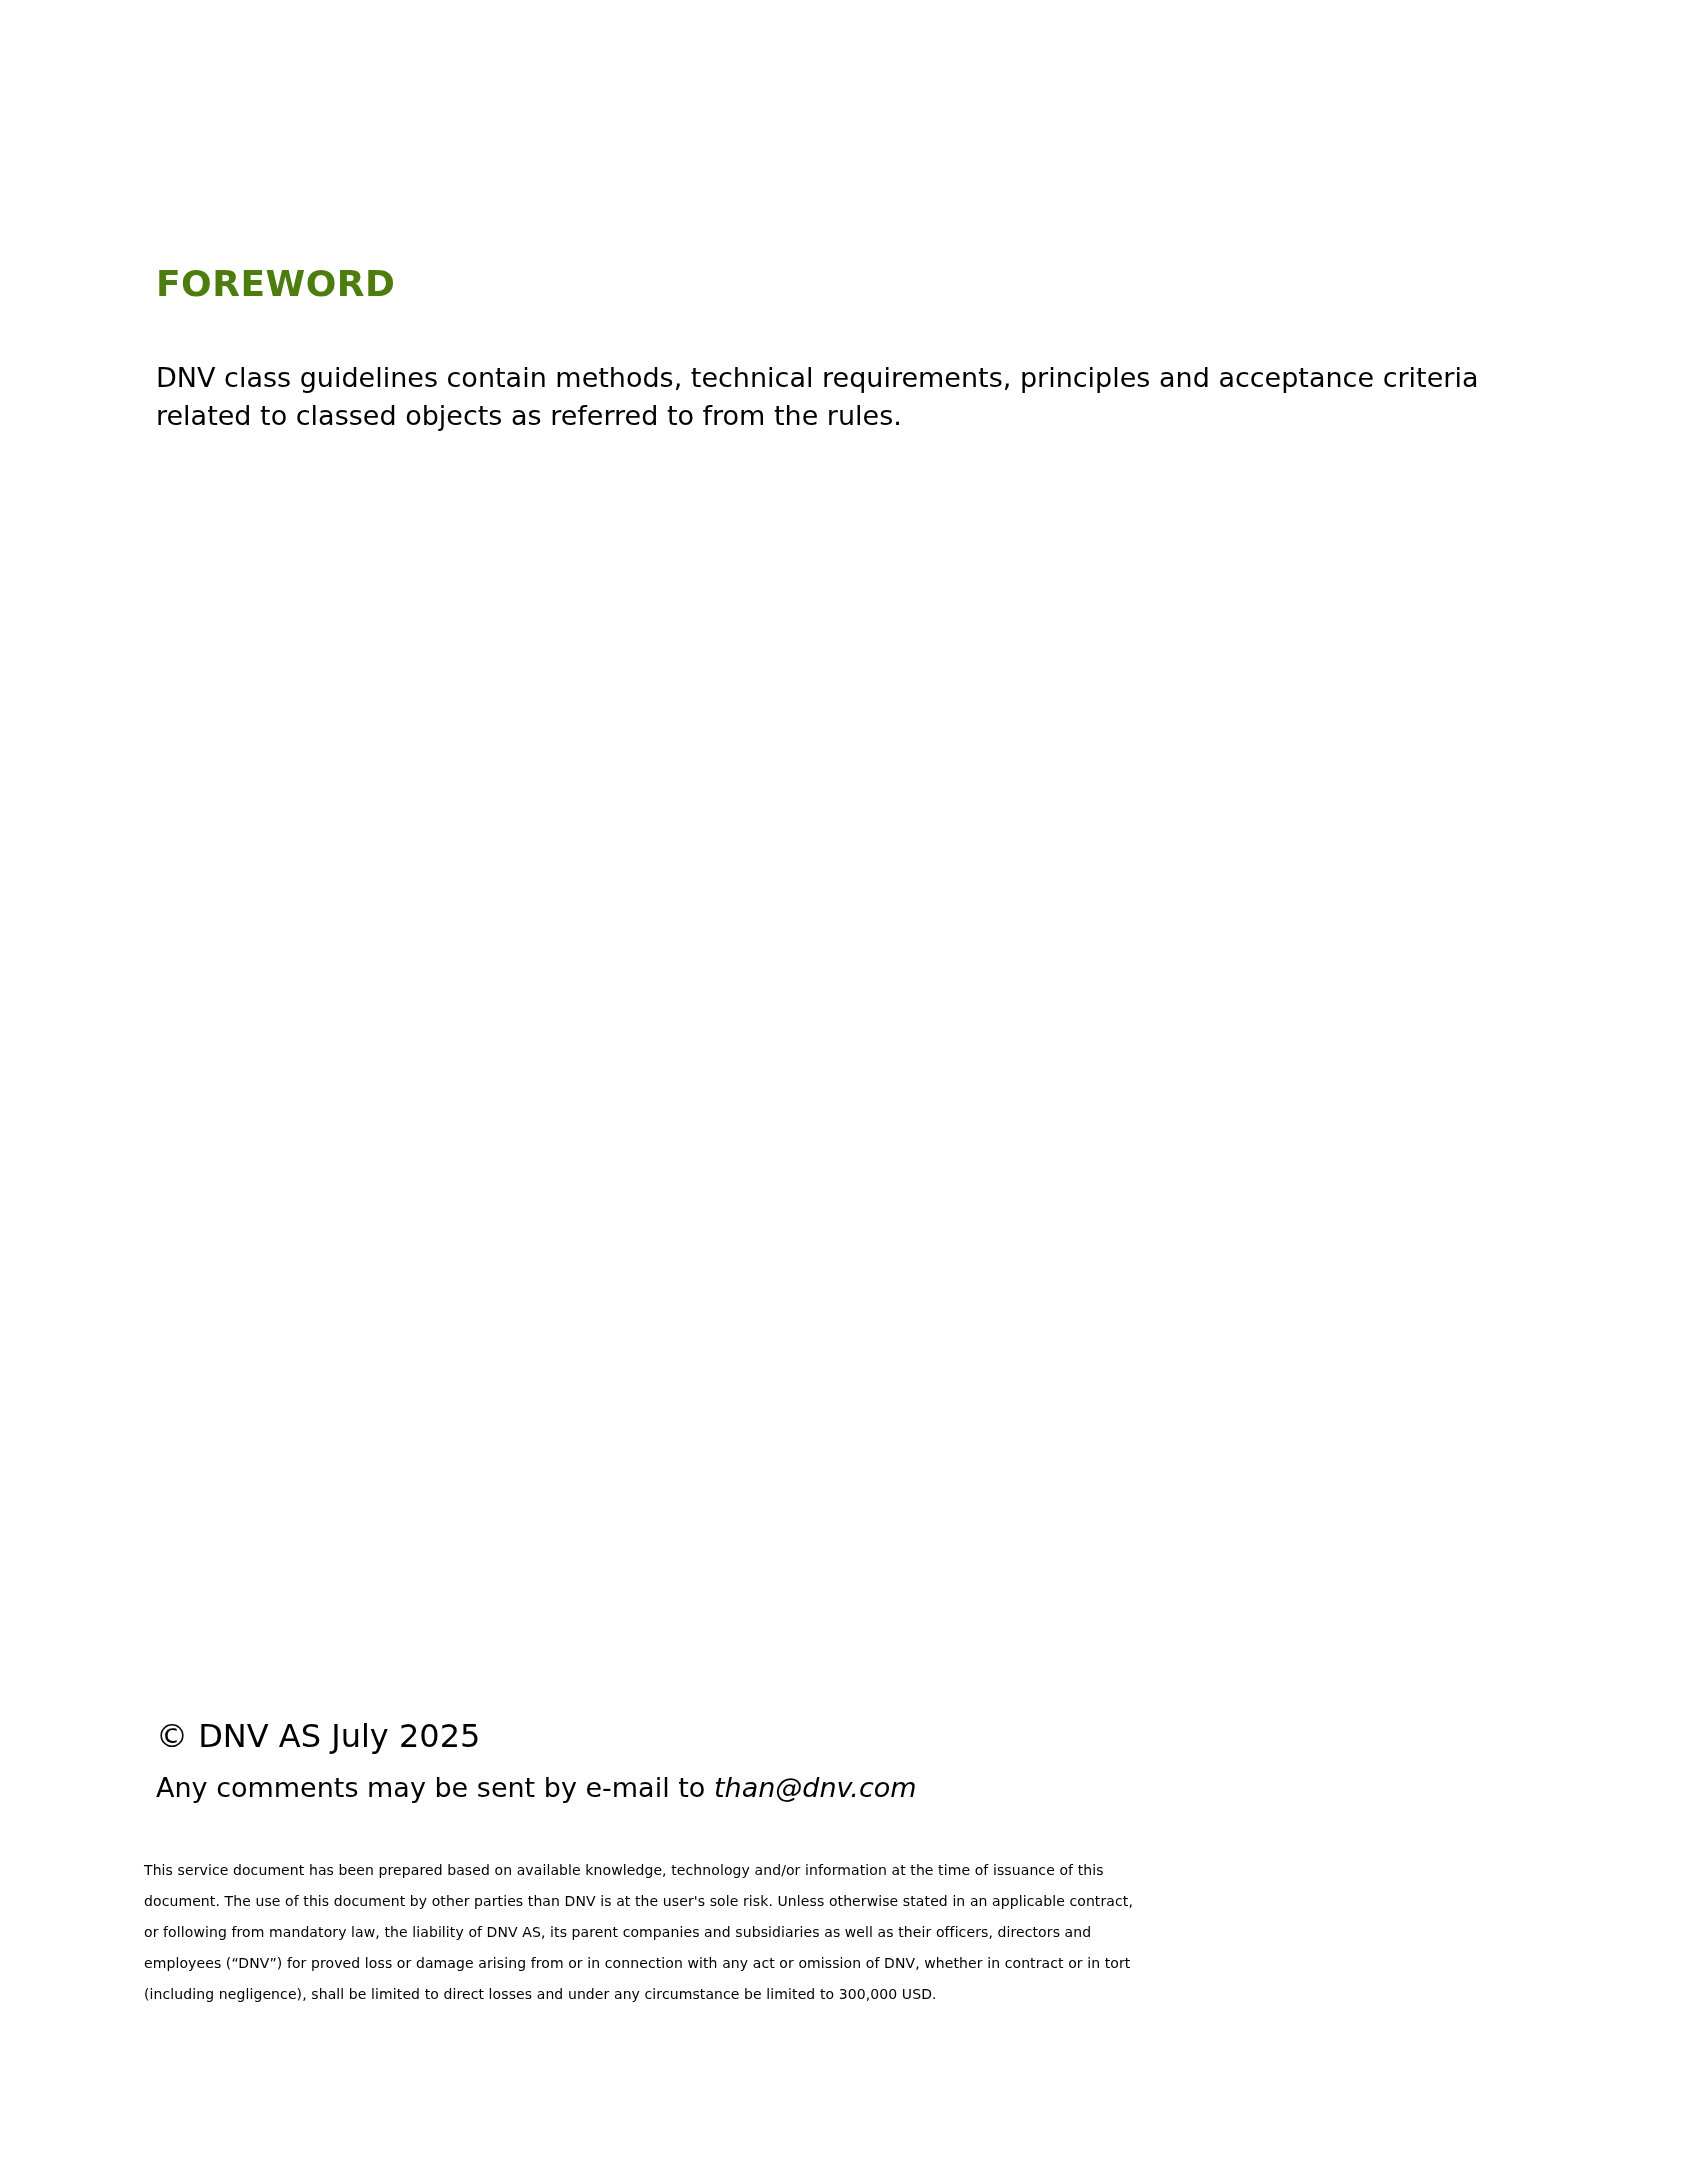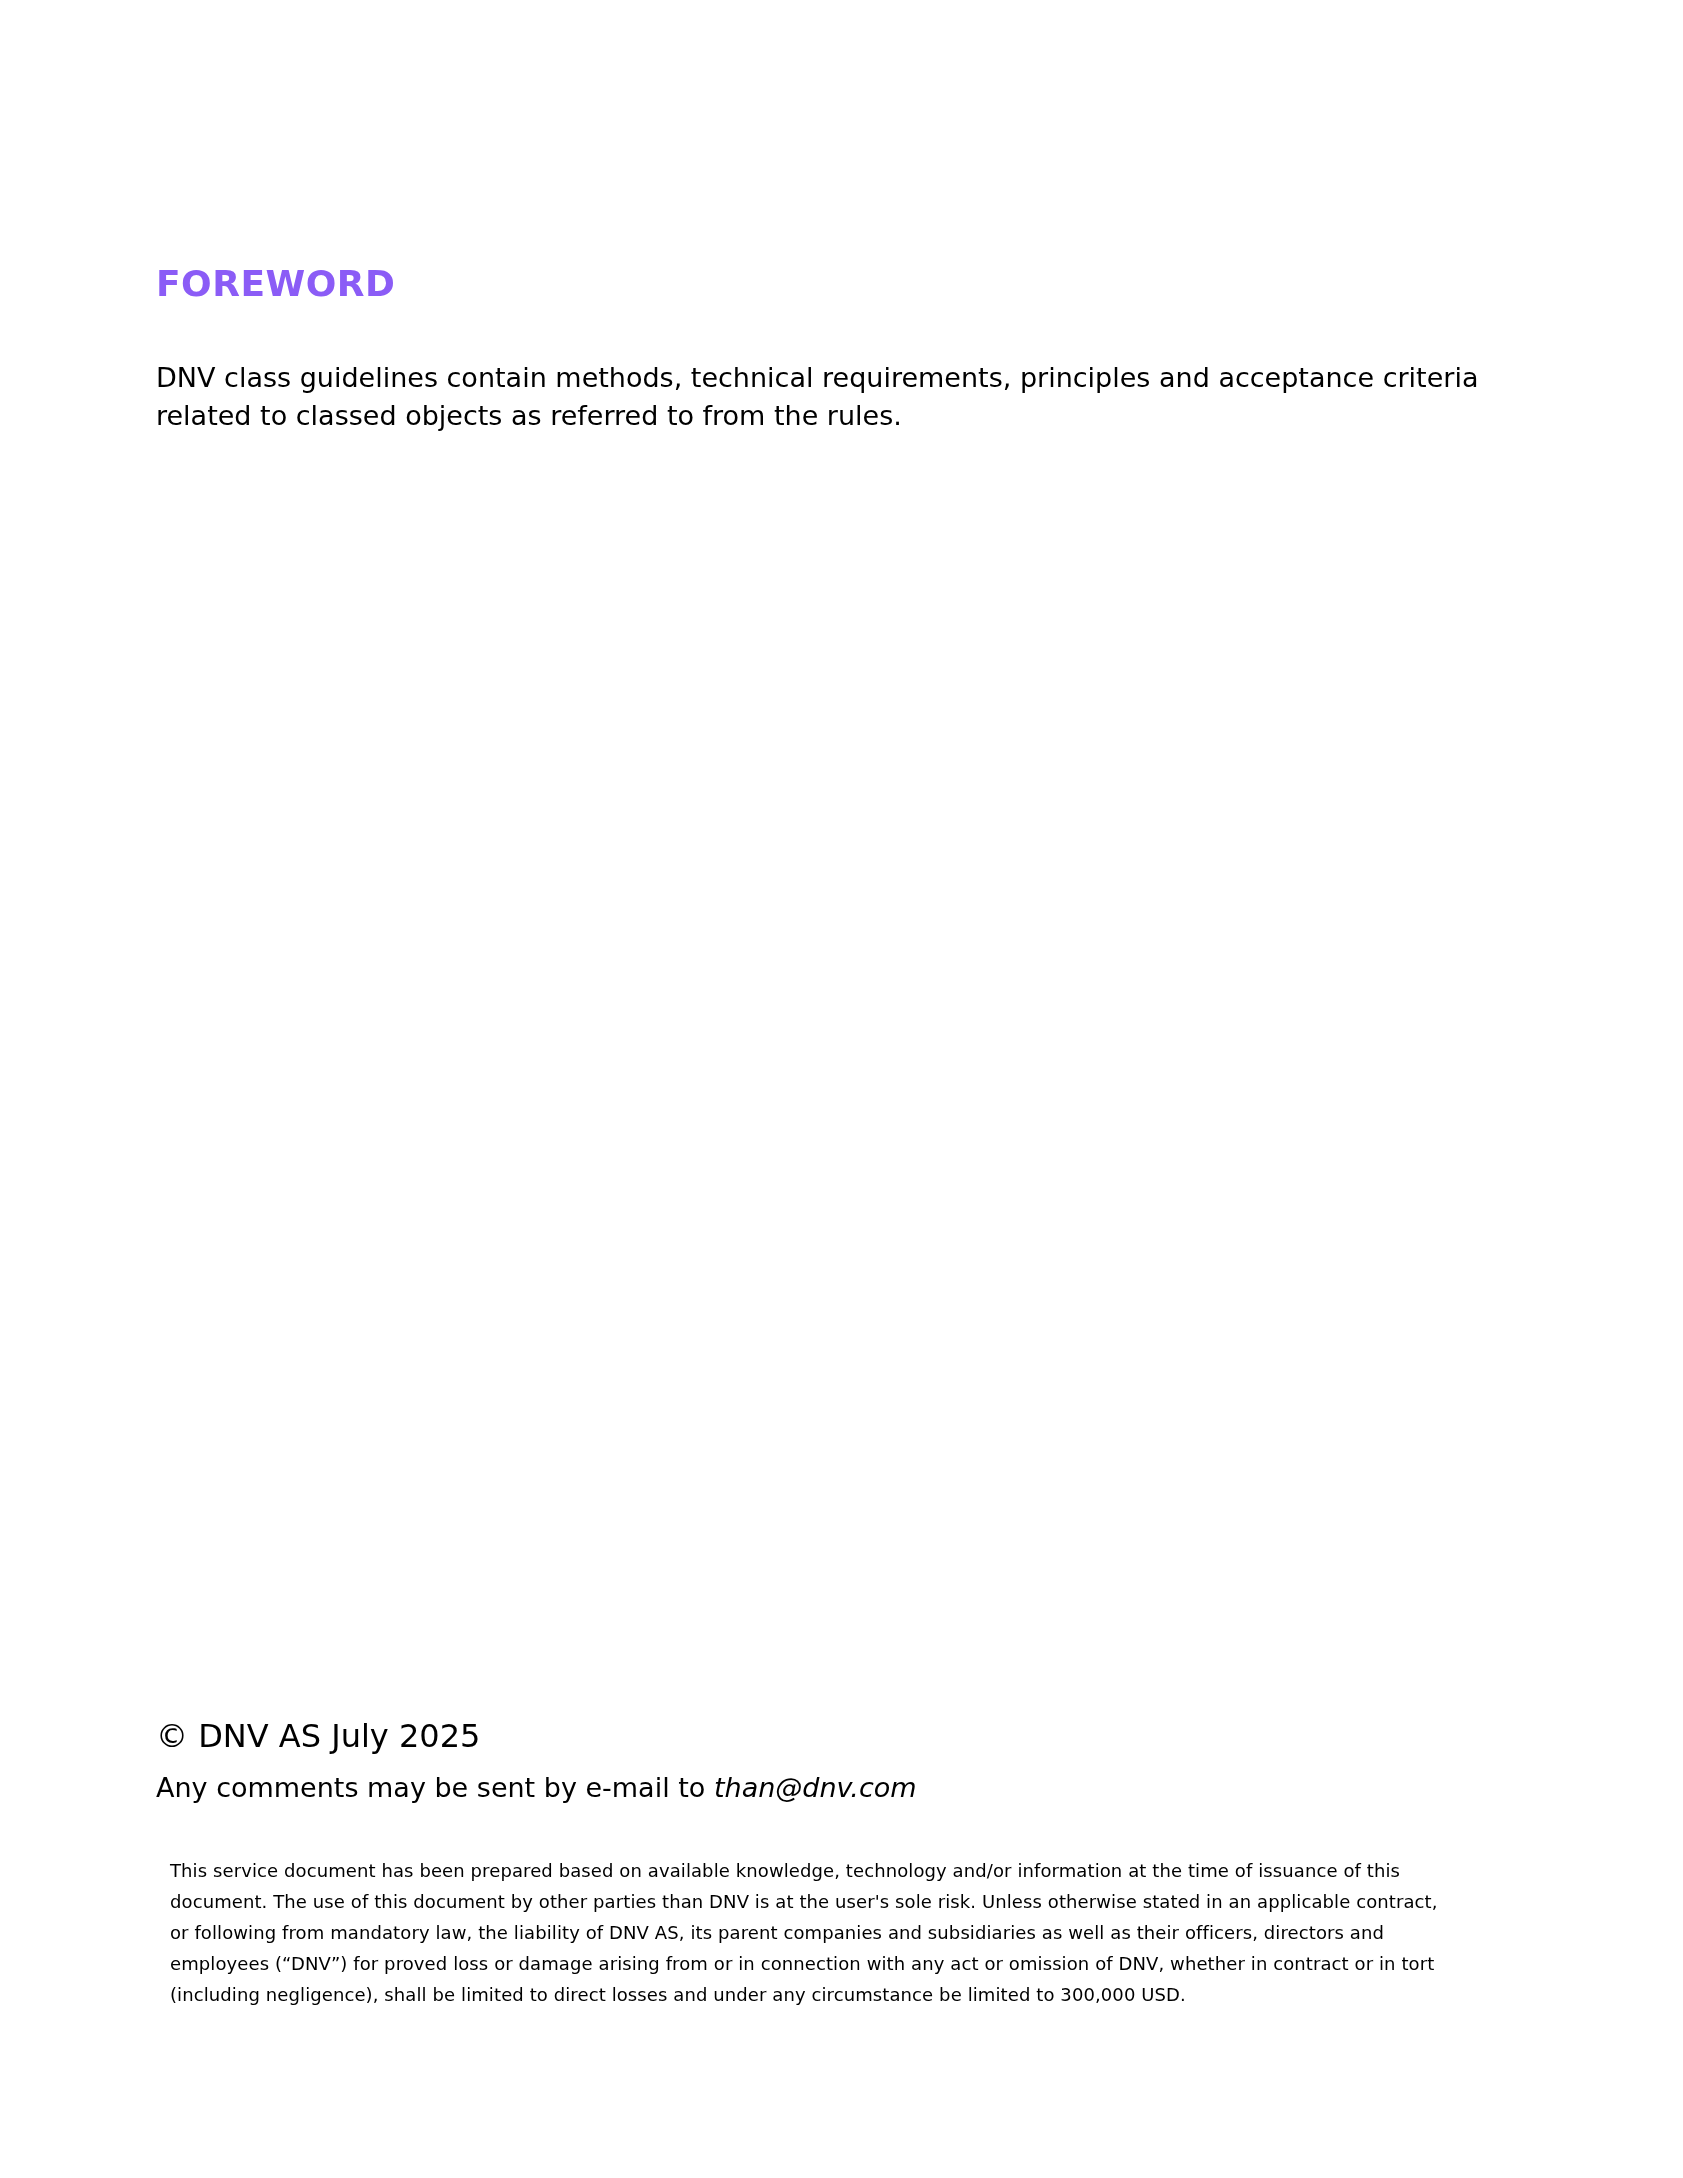--- a/index.html
+++ b/index.html
@@ -48,36 +48,36 @@
     top: 1744px;
     font-size: 27px;
     line-height: 34px;
     white-space: nowrap;
   }
   .comments .email {
     font-style: italic;
   }
   .disclaimer {
     position: absolute;
-    left: 170px;
+    left: 144px;
     top: 1843px;
     width: 1406px;
-    font-size: 18px;
+    font-size: 14px;
     line-height: 31px;
     letter-spacing: 0.1px;
     white-space: pre-line;
     margin-top: 12px;
   }
 </style>
 </head>
 <body>
 
 <div class="page">
 
-  <h1 class="heading" style="color: #8b5cf6;">FOREWORD</h1>
+  <h1 class="heading" style="color: #4d7c0f;">FOREWORD</h1>
 
   <p class="intro">DNV class guidelines contain methods, technical requirements, principles and acceptance criteria
 related to classed objects as referred to from the rules.</p>
 
   <p class="copyright">© DNV AS July 2025</p>
 
   <p class="comments"><span>Any comments may be sent by e-mail to </span><span class="email">than@dnv.com</span></p>
 
   <p class="disclaimer">This service document has been prepared based on available knowledge, technology and/or information at the time of issuance of this
 document. The use of this document by other parties than DNV is at the user's sole risk. Unless otherwise stated in an applicable contract,

